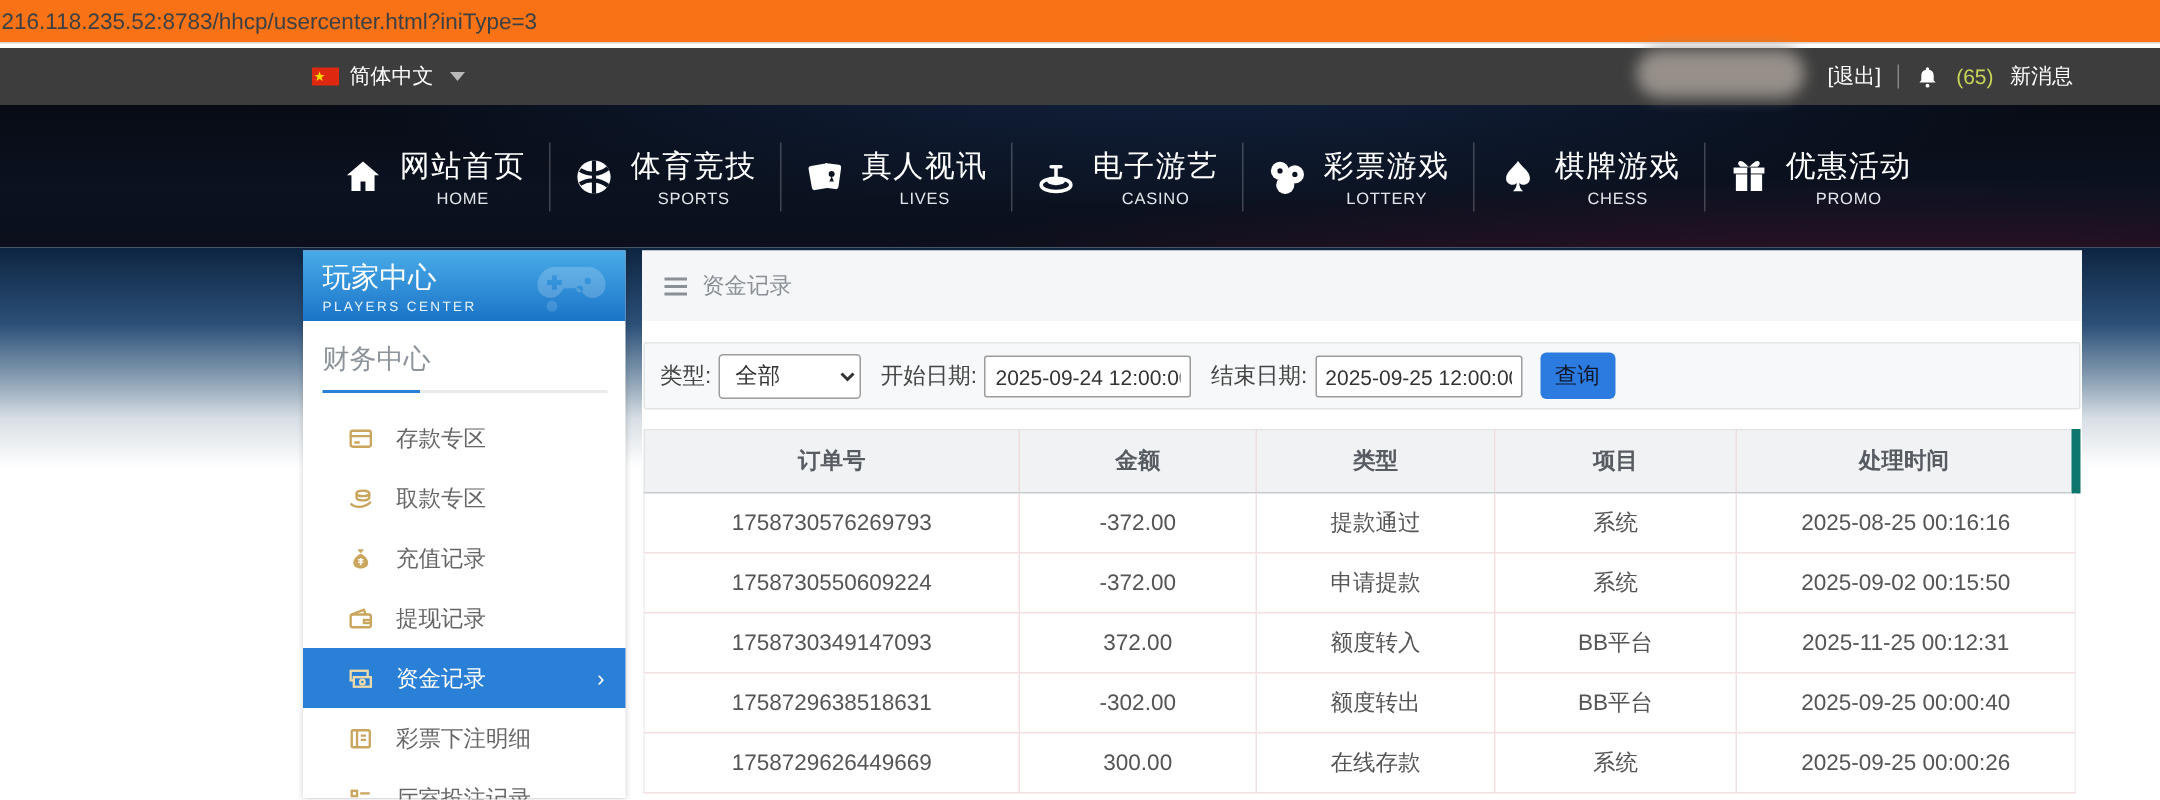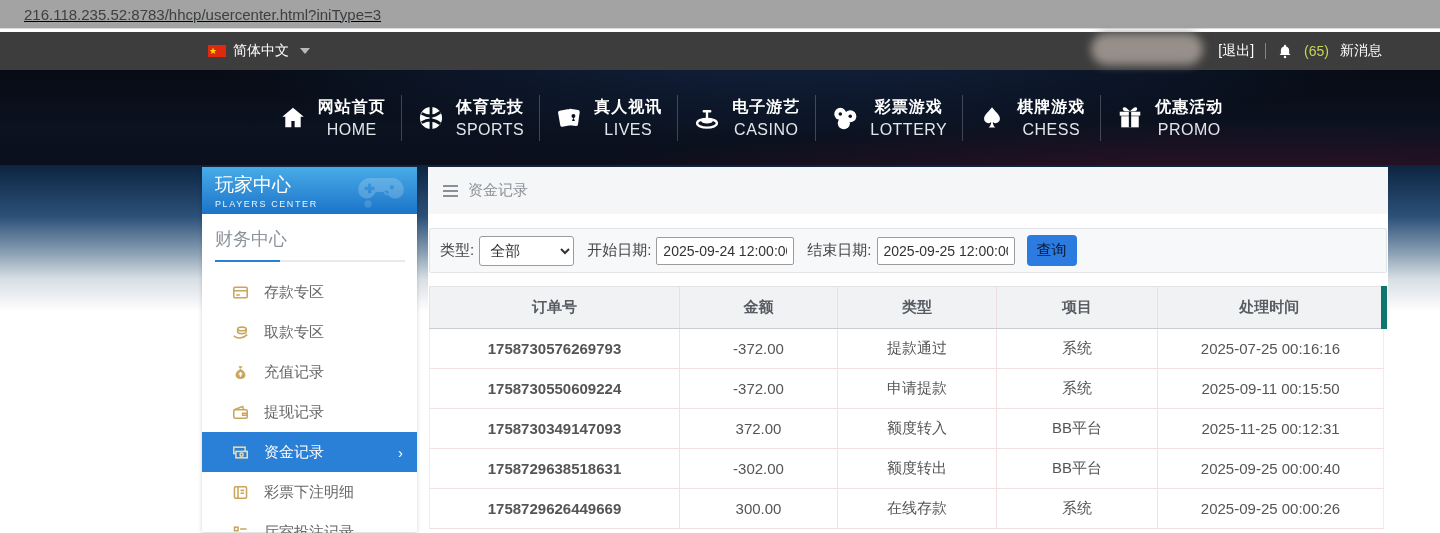--- a/index.html
+++ b/index.html
@@ -1,21 +1,21 @@
 <!DOCTYPE html>
 <html><head>
 <meta charset="utf-8">
 <style>
   * { margin:0; padding:0; box-sizing:border-box; }
   html,body { width:1440px; height:533px; overflow:hidden;
     font-family:"Liberation Sans", sans-serif; background:#fff; }
 
   
-  .browser-bar { height:29px; background:#a3a3a3; border-bottom:1px solid #d8dadc;
-    display:flex; align-items:center; padding-left:24px;text-decoration:underline; }
+  .browser-bar { height:29px; background:#f97316; border-bottom:1px solid #d8dadc;
+    display:flex; align-items:center; padding-left:1px; }
   .browser-url { font-size:15px; color:#3c4043; }
   .white-gap { height:3px; background:#fff; }
 
   
   .topbar { height:38px; background:#3d3d3d; display:flex; align-items:center;
     color:#fff; position:relative; }
   .lang-box { margin-left:208px; display:flex; align-items:center; gap:7px;
     font-size:14px; cursor:pointer; }
   .flag { width:18px; height:12px; background:#de2910; color:#ffde00;
     font-size:9px; line-height:12px; padding-left:1px; overflow:hidden; }
@@ -31,22 +31,22 @@
   
   .navbar { height:95px; display:flex; align-items:center; justify-content:center;
     background:
       radial-gradient(ellipse at 88% 130%, rgba(140,25,70,.35), transparent 42%),
       radial-gradient(ellipse at 55% -30%, rgba(35,70,130,.45), transparent 55%),
       linear-gradient(180deg,#070b14,#0b1220 60%,#0a0f1b); }
   .nav-inner { display:flex; align-items:center; margin-left:62px; }
   .nav-item { display:flex; align-items:center; gap:11px; padding:0 15px; cursor:pointer; }
   .nav-icon { width:28px; height:28px; flex:none; }
   .nav-text { text-align:center; }
-  .nav-zh { font-size:16px; font-weight:bold; color:#fff; letter-spacing:1px; white-space:nowrap; }
-  .nav-en { font-size:16px; color:#e2e6ea; margin-top:3px; letter-spacing:.5px; }
+  .nav-zh { font-size:20px; font-weight:normal; color:#fff; letter-spacing:1px; white-space:nowrap; }
+  .nav-en { font-size:11px; color:#e2e6ea; margin-top:3px; letter-spacing:.5px; }
   .nav-sep { width:1px; height:46px; background:rgba(255,255,255,.22); flex:none; }
 
   
   .page { position:relative; height:367px;
     background:linear-gradient(180deg,#0d2441 0%,#2c5078 14%,#8aa0b4 24%,#d7dee4 31%,#ffffff 40%); }
   .wrapper { position:absolute; left:202px; top:2px; width:1181px; height:266px;
     display:flex; align-items:flex-start; }
 
   
   .sidebar { width:215px; background:#fff; height:365px;
@@ -89,21 +89,21 @@
     font-family:"Liberation Sans",sans-serif; }
 
   table.records { margin-top:13px; width:100%; border-collapse:collapse;
     table-layout:fixed; font-size:15px; color:#555; }
   .records th { height:42px; background:#f0f2f3; font-weight:bold; color:#575c62;
     border:1px solid #efdede; border-top:1px solid #e2e4e6; border-bottom:1px solid #c9cdd1;
     text-align:center; }
   .records th:first-child { border-left:1px solid #e2e4e6; }
   .records th:last-child { border-right:6px solid #0f766e; }
   .records td { height:40px; background:#fff; border:1px solid #f3e0e0; text-align:center; }
-  .records td:first-child { border-left:1px solid #eceef0;font-weight:bold; }
+  .records td:first-child { border-left:1px solid #eceef0; }
   .records td:last-child { border-right:1px solid #eceef0; }
 </style>
 </head>
 <body>
 
 <div class="browser-bar">
   <span class="browser-url">216.118.235.52:8783/hhcp/usercenter.html?iniType=3</span>
 </div>
 <div class="white-gap"></div>
 
@@ -324,28 +324,28 @@
               <th>项目</th>
               <th>处理时间</th>
             </tr>
           </thead>
           <tbody>
             <tr>
               <td>1758730576269793</td>
               <td>-372.00</td>
               <td>提款通过</td>
               <td>系统</td>
-              <td>2025-07-25 00:16:16</td>
+              <td>2025-08-25 00:16:16</td>
             </tr>
             <tr>
               <td>1758730550609224</td>
               <td>-372.00</td>
               <td>申请提款</td>
               <td>系统</td>
-              <td>2025-09-11 00:15:50</td>
+              <td>2025-09-02 00:15:50</td>
             </tr>
             <tr>
               <td>1758730349147093</td>
               <td>372.00</td>
               <td>额度转入</td>
               <td>BB平台</td>
               <td>2025-11-25 00:12:31</td>
             </tr>
             <tr>
               <td>1758729638518631</td>

